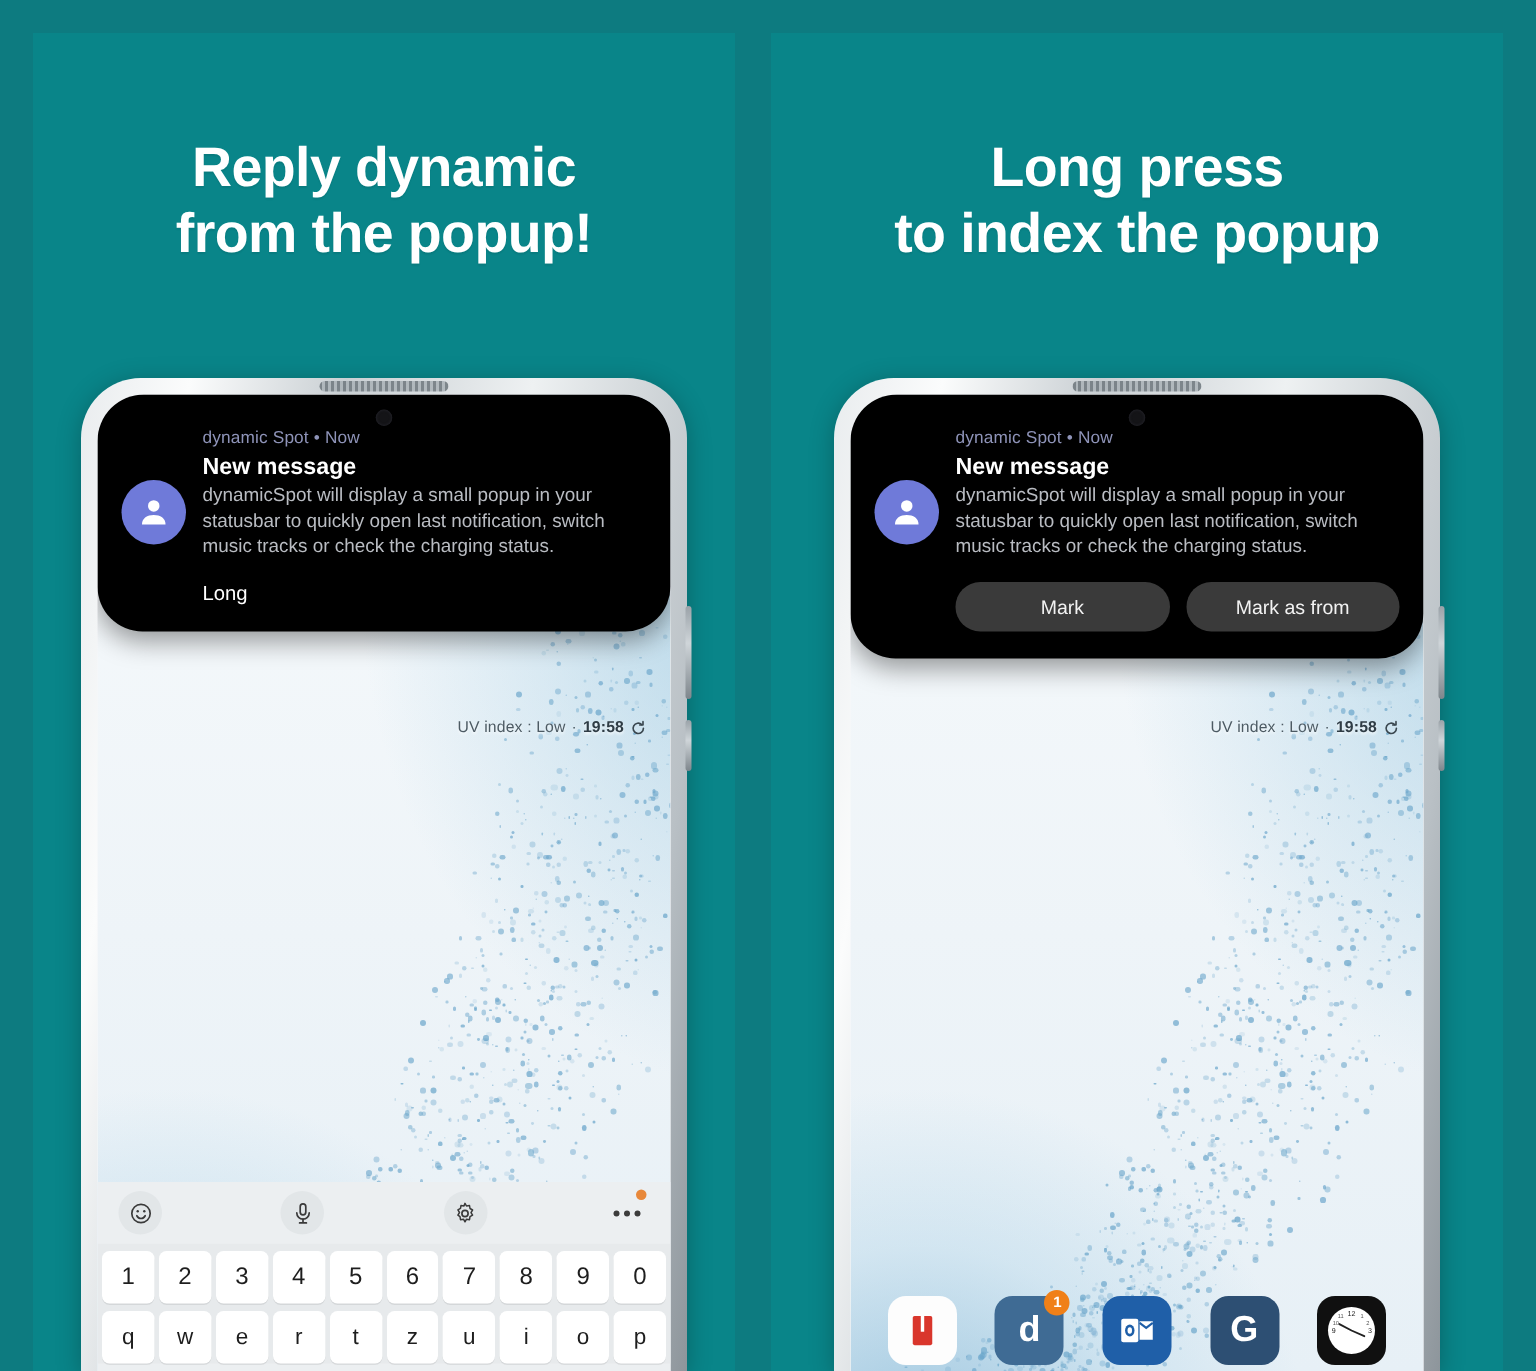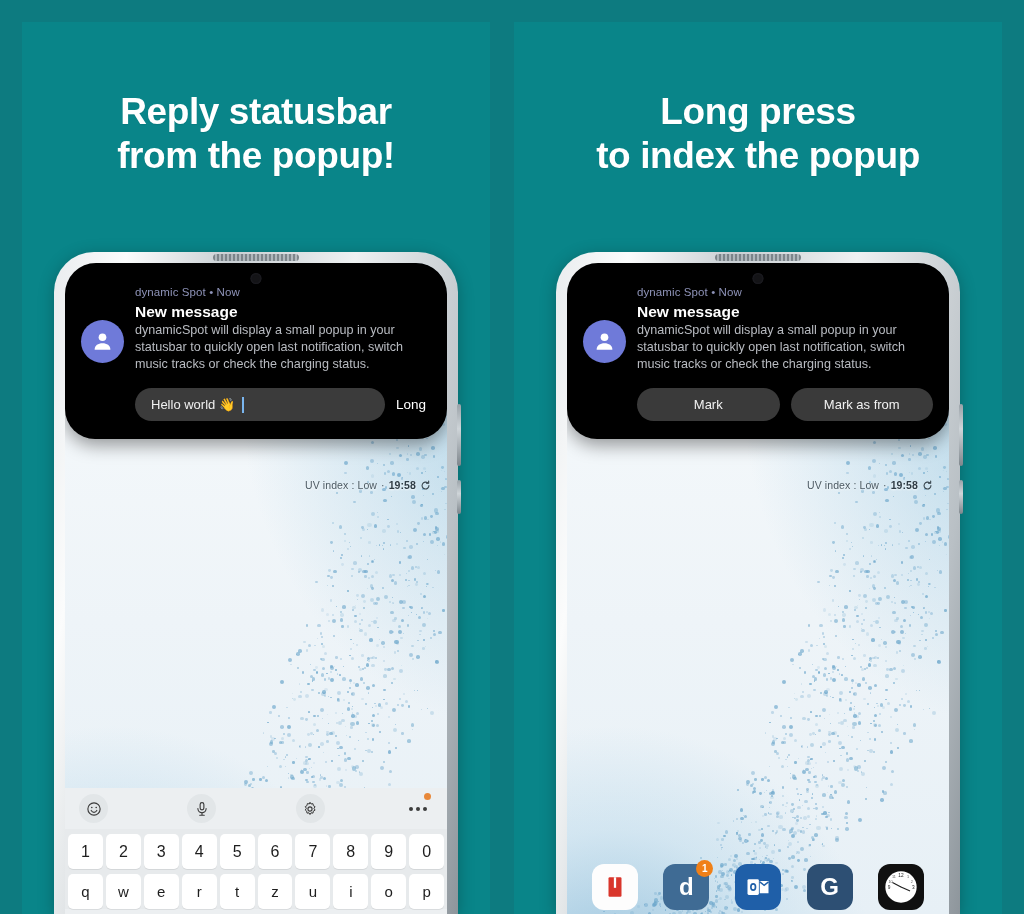--- a/index.html
+++ b/index.html
@@ -177,21 +177,21 @@
     display:flex;align-items:center;justify-content:center;z-index:3;
   }
   .glyph{font-size:24px;font-weight:bold;color:#fff;line-height:1;}
 </style>
 </head>
 <body>
 
 <div class="stage">
 
   <div class="panel left">
-    <div class="headline">Reply statusbar
+    <div class="headline">Reply dynamic
 from the popup!</div>
 
     <div class="phone">
       <div class="phone-body">
         <div class="earpiece"></div>
         <div class="sidebtn"></div>
         <div class="sidebtn two"></div>
 
         <div class="screen">
 
@@ -1372,24 +1372,20 @@
               <div class="ntext">
                 <div class="napp">
                   <span>dynamic Spot</span>
                   <span>•</span>
                   <span>Now</span>
                 </div>
                 <div class="ntitle">New message</div>
                 <div class="nbody">dynamicSpot will display a small popup in your statusbar to quickly open last notification, switch music tracks or check the charging status.</div>
 
                 <div class="reply-wrap">
-                  <div class="reply-field">
-                    <span>Hello world 👋</span>
-                    <span class="caret"></span>
-                  </div>
                   <div class="send">Long</div>
                 </div>
               </div>
             </div>
           </div>
 
           <div class="kb">
             <div class="kb-tools">
               <div class="ktool">
                 <svg viewBox="0 0 24 24">

